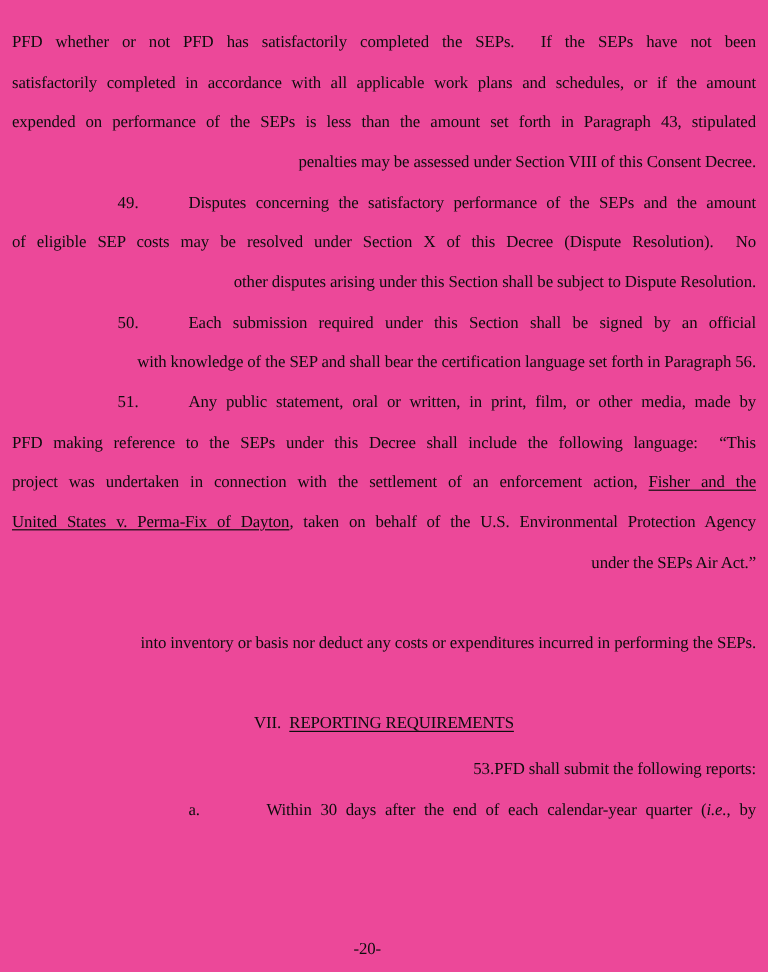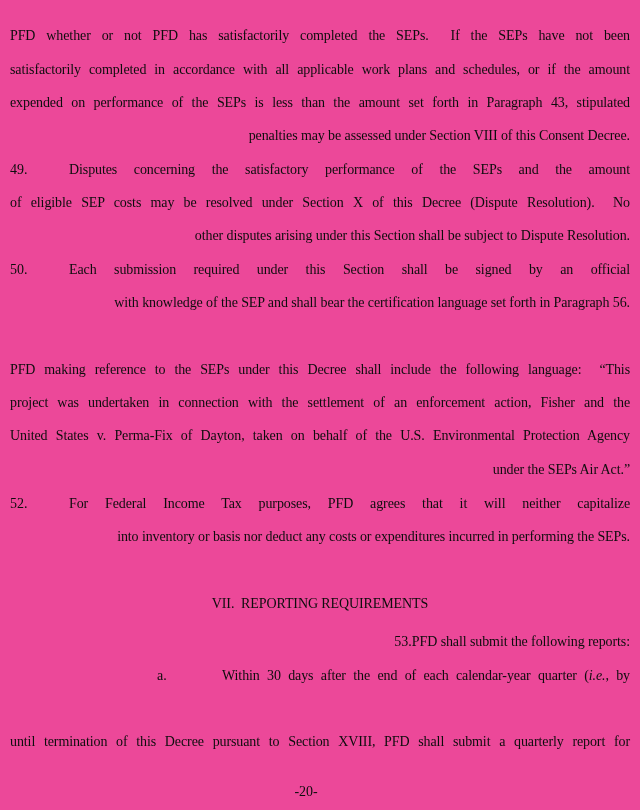--- a/index.html
+++ b/index.html
@@ -30,29 +30,30 @@
     text-align: justify;
     text-align-last: justify;
   }
   .line.heading {
     text-align: center;
     text-align-last: center;
   }
   .seg-num {
     display: inline-block;
     width: 59px;
+    margin-left: 88px;
     letter-spacing: 0;
   }
   .seg-sub {
     display: inline-block;
     width: 65px;
     margin-left: 147px;
     letter-spacing: 0;
   }
-  .seg-u { text-underline-offset: 2px; }
+  .seg-u { text-decoration: underline; text-underline-offset: 2px; }
   .seg-i { font-style: italic; margin-top: 16px; }
   .pageno {
     position: absolute;
     left: 0; top: 784px;
     width: 612px;
     text-align: center;
     color: #0d0d0d;
     font-size: 14px;
   }
 </style>
@@ -62,24 +63,23 @@
 <div class="page">
   <div class="line j" style="top:26px"><span>PFD whether or not PFD has satisfactorily completed the SEPs.&nbsp; If the SEPs have not been</span></div>
   <div class="line j" style="top:60px"><span>satisfactorily completed in accordance with all applicable work plans and schedules, or if the amount</span></div>
   <div class="line j" style="top:93px"><span>expended on performance of the SEPs is less than the amount set forth in Paragraph 43, stipulated</span></div>
   <div class="line" style="top:126px"><span>penalties may be assessed under Section VIII of this Consent Decree.</span></div>
   <div class="line j" style="top:160px"><span class="seg-num">49.</span><span>Disputes concerning the satisfactory performance of the SEPs and the amount</span></div>
   <div class="line j" style="top:193px"><span>of eligible SEP costs may be resolved under Section X of this Decree (Dispute Resolution).&nbsp; No</span></div>
   <div class="line" style="top:226px"><span>other disputes arising under this Section shall be subject to Dispute Resolution.</span></div>
   <div class="line j" style="top:260px"><span class="seg-num">50.</span><span>Each submission required under this Section shall be signed by an official</span></div>
   <div class="line" style="top:293px"><span>with knowledge of the SEP and shall bear the certification language set forth in Paragraph 56.</span></div>
+  <div class="line j" style="top:326px"><span class="seg-num">51.</span><span>Any public statement, oral or written, in print, film, or other media, made by</span></div>
   <div class="line j" style="top:360px"><span>PFD making reference to the SEPs under this Decree shall include the following language:&nbsp; “This</span></div>
   <div class="line j" style="top:393px"><span>project was undertaken in connection with the settlement of an enforcement action, </span><span class="seg-u">Fisher and the</span></div>
   <div class="line j" style="top:426px"><span class="seg-u">United States v. Perma-Fix of Dayton</span><span>, taken on behalf of the U.S. Environmental Protection Agency</span></div>
   <div class="line" style="top:460px"><span>under the SEPs Air Act.”</span></div>
-  <div class="line j" style="top:494px"><span class="seg-num">52.</span><span>For Federal Income Tax purposes, PFD agrees that it will neither capitalize</span></div>
   <div class="line" style="top:527px"><span>into inventory or basis nor deduct any costs or expenditures incurred in performing the SEPs.</span></div>
   <div class="line heading" style="top:594px"><span>VII.&nbsp; </span><span class="seg-u">REPORTING REQUIREMENTS</span></div>
   <div class="line" style="top:632px"><span class="seg-num">53.</span><span>PFD shall submit the following reports:</span></div>
   <div class="line j" style="top:666px"><span class="seg-sub">a.</span><span>Within 30 days after the end of each calendar-year quarter (</span><span class="seg-i">i.e.</span><span>, by</span></div>
-  <div class="line j" style="top:732px"><span>until termination of this Decree pursuant to Section XVIII, PFD shall submit a quarterly report for</span></div>
   <div class="pageno">-20-</div>
 </div>
 
 </body></html>

